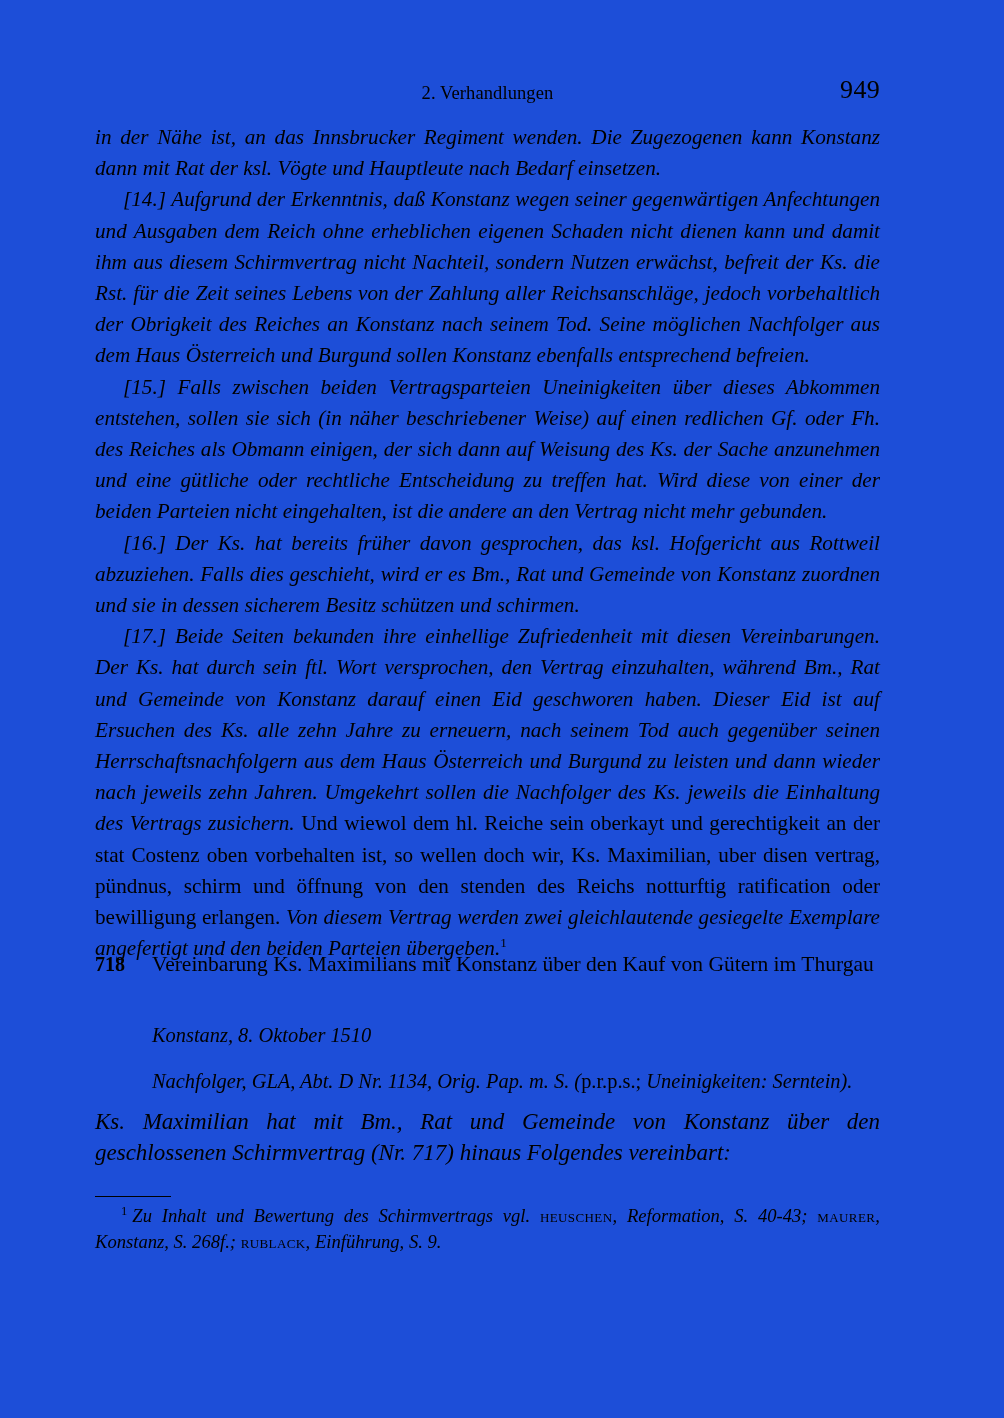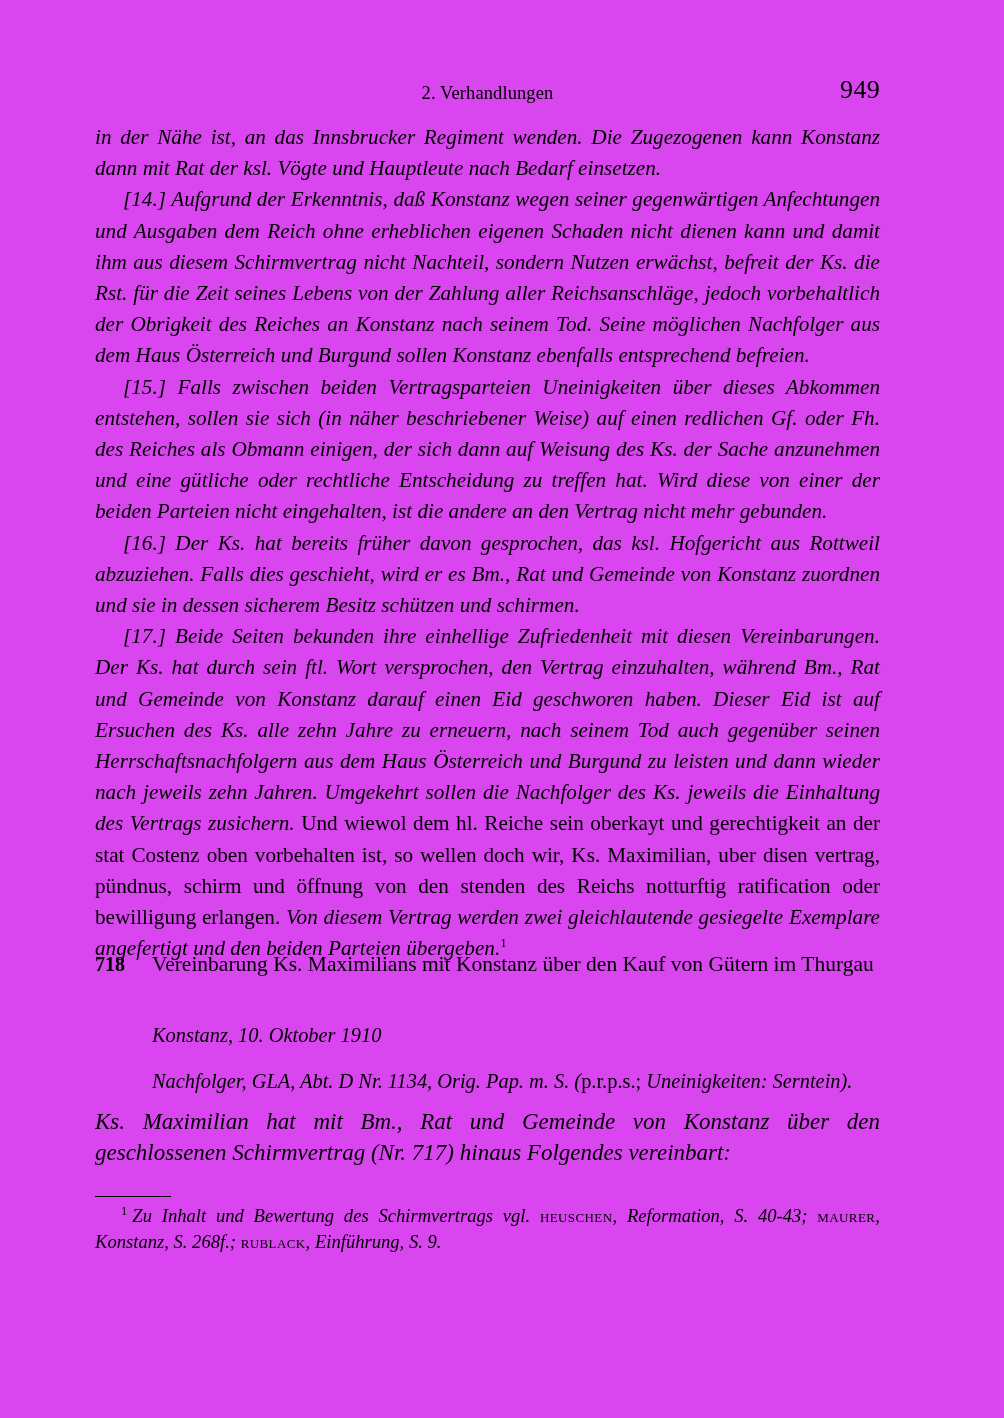--- a/index.html
+++ b/index.html
@@ -15,21 +15,21 @@
     color: #000000;
     overflow: hidden;
   }
 
   .page {
     position: absolute;
     left: 0;
     top: 0;
     width: 1004px;
     height: 1418px;
-    background: #d946ef;
+    background: #1d4ed8;
   }
 
   
   .runhead {
     position: absolute;
     left: 95px;
     top: 80px;
     width: 785px;
     height: 30px;
   }
@@ -207,21 +207,21 @@
   </div>
 
   <div class="doc-head">
     <div class="doc-head-row">
       <span class="doc-number">718</span>
       <p class="doc-title">Vereinbarung Ks. Maximilians mit Konstanz über den Kauf von Gütern im Thurgau</p>
     </div>
   </div>
 
   <div class="doc-meta">
-    <p class="meta-date">Konstanz, 10. Oktober 1910</p>
+    <p class="meta-date">Konstanz, 8. Oktober 1510</p>
     <p class="meta-line"><span>Nachfolger, GLA, Abt. D Nr. 1134, Orig. Pap. m. S. (</span><span class="roman">p.r.p.s.;</span><span> Uneinigkeiten: Serntein).</span></p>
   </div>
 
   <div class="regest">
     <p class="regest-para">Ks. Maximilian hat mit Bm., Rat und Gemeinde von Konstanz über den geschlossenen Schirmvertrag (Nr. 717) hinaus Folgendes vereinbart:</p>
   </div>
 
   <div class="footnote">
     <div class="fn-rule"></div>
     <p class="fn-text"><span class="fn-num">1</span><span>Zu Inhalt und Bewertung des Schirmvertrags vgl. </span><span class="smallcaps">Heuschen</span><span>, Reformation, S. 40-43; </span><span class="smallcaps">Maurer</span><span>, Konstanz, S. 268f.; </span><span class="smallcaps">Rublack</span><span>, Einführung, S. 9.</span></p>

